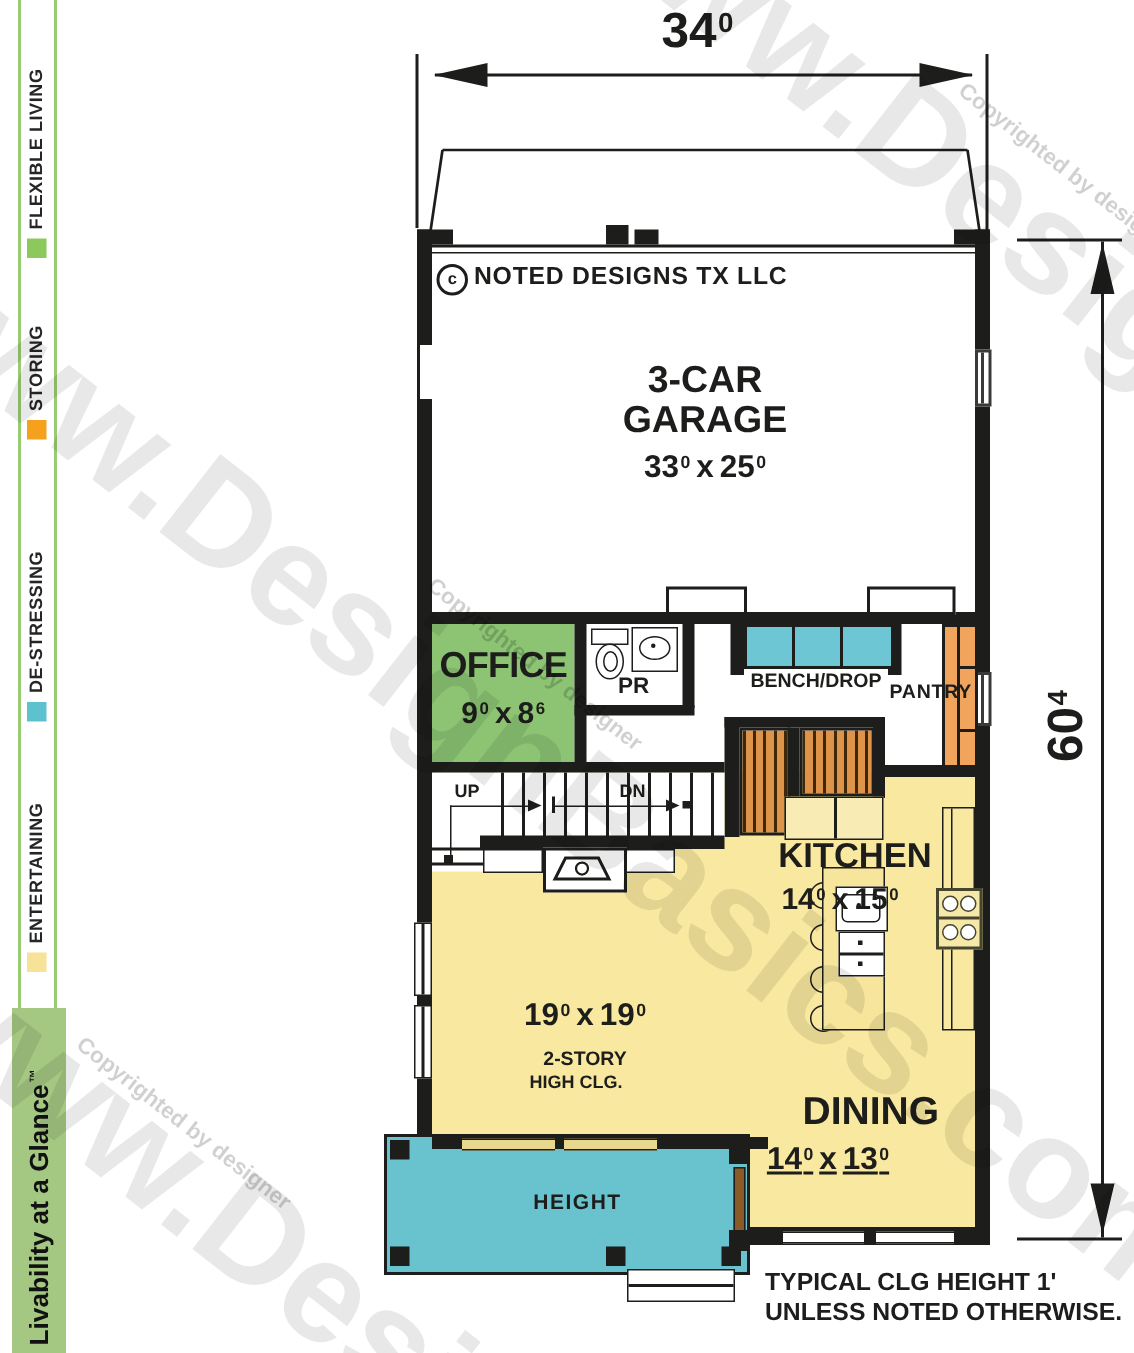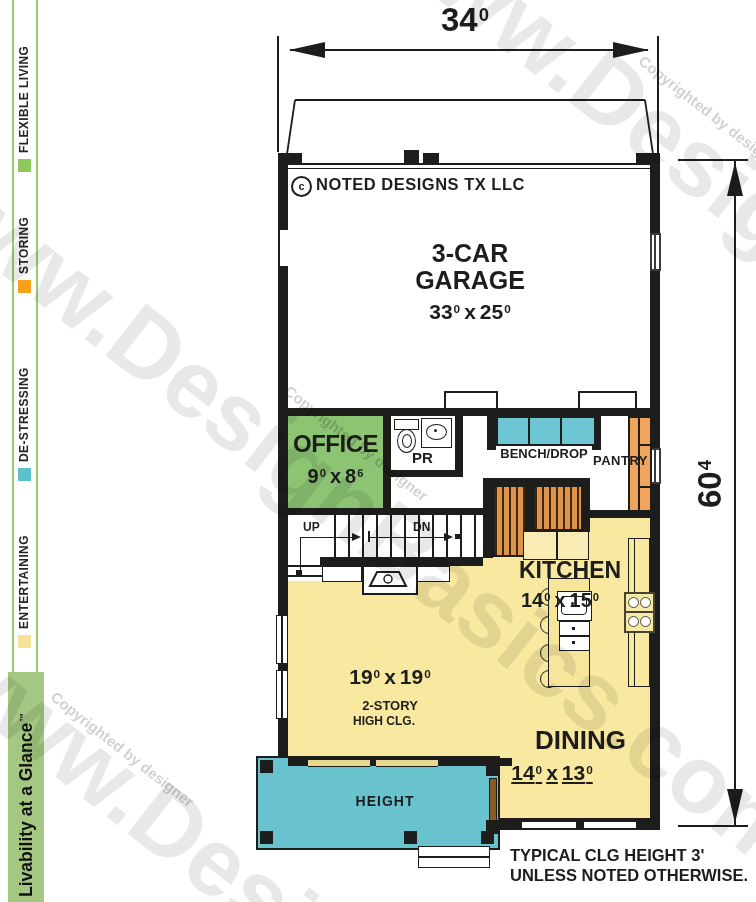--- a/index.html
+++ b/index.html
@@ -219,21 +219,21 @@
   <div class="t ctr" style="left:330px;top:794px;width:110px;font-size:14px;letter-spacing:1px;">HEIGHT</div>
   <div class="abs" style="left:418px;top:846px;width:70px;height:20px;background:#fff;border:1.5px solid #1d1d1b;">
     <div style="position:absolute;left:0;top:9px;width:100%;height:1.5px;background:#1d1d1b;"></div>
   </div>
 
   <div class="wall" style="left:498px;top:818px;width:162px;height:12px;"></div>
   <div class="abs" style="left:522px;top:821px;width:54px;height:6px;background:#fff;border-top:1.5px solid #1d1d1b;border-bottom:1.5px solid #1d1d1b;"></div>
   <div class="abs" style="left:584px;top:821px;width:52px;height:6px;background:#fff;border-top:1.5px solid #1d1d1b;border-bottom:1.5px solid #1d1d1b;"></div>
 
   <div class="t" style="left:510px;top:845px;font-size:16.5px;line-height:20px;">
-    <div>TYPICAL CLG HEIGHT 3'</div>
+    <div>TYPICAL CLG HEIGHT 1'</div>
     <div>UNLESS NOTED OTHERWISE.</div>
   </div>
 
   <div class="abs" style="left:12px;top:0;width:22px;height:672px;background:#fff;border-left:2px solid #98cb72;border-right:2px solid #98cb72;"></div>
 
   <div class="cat" style="top:172px;">
     <span class="sq" style="background: rgb(140, 200, 92);"></span>
     <span class="lbl">FLEXIBLE LIVING</span>
   </div>
   <div class="cat" style="top:293px;">

